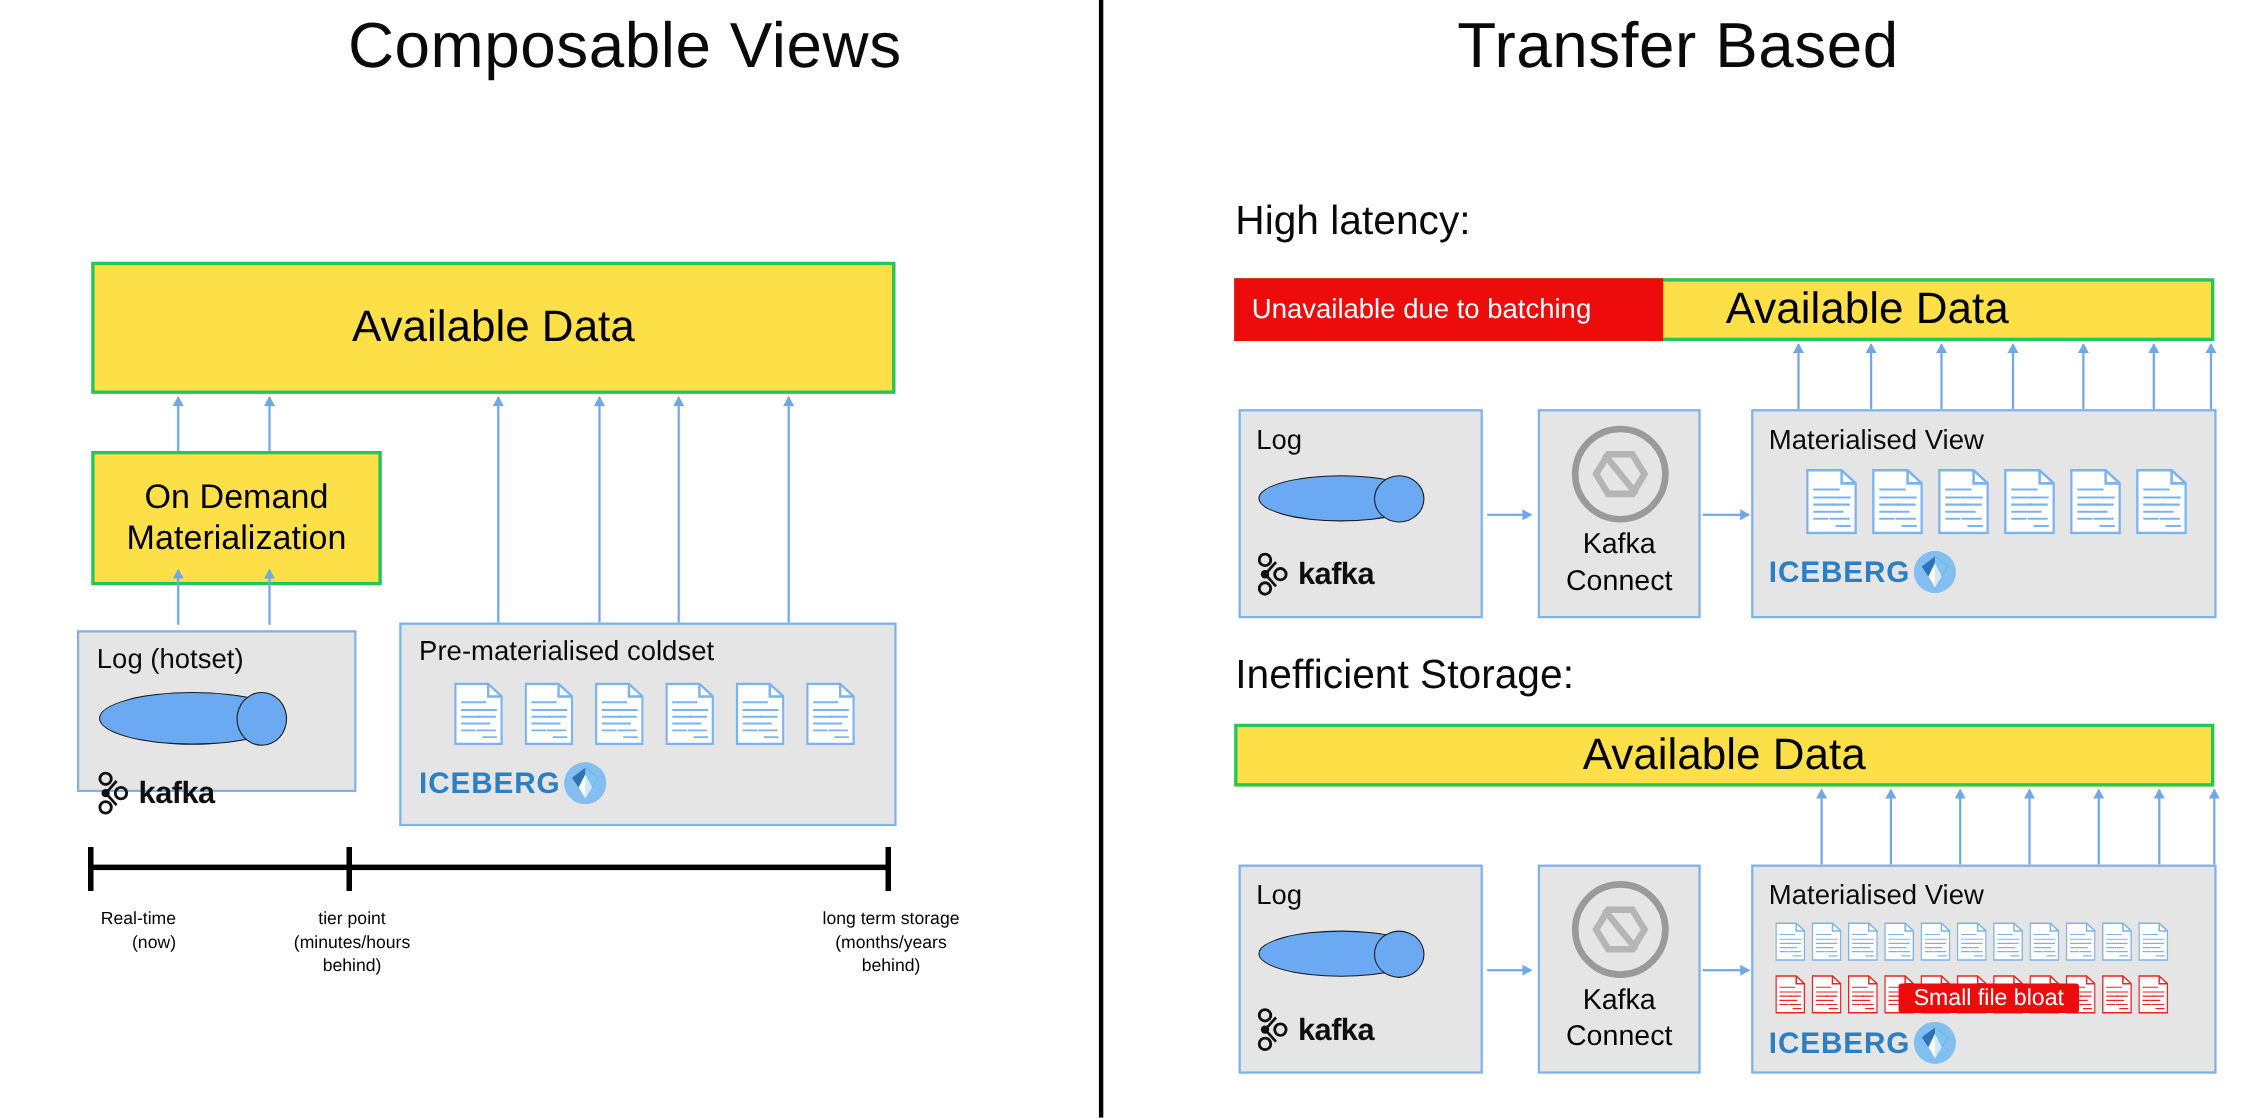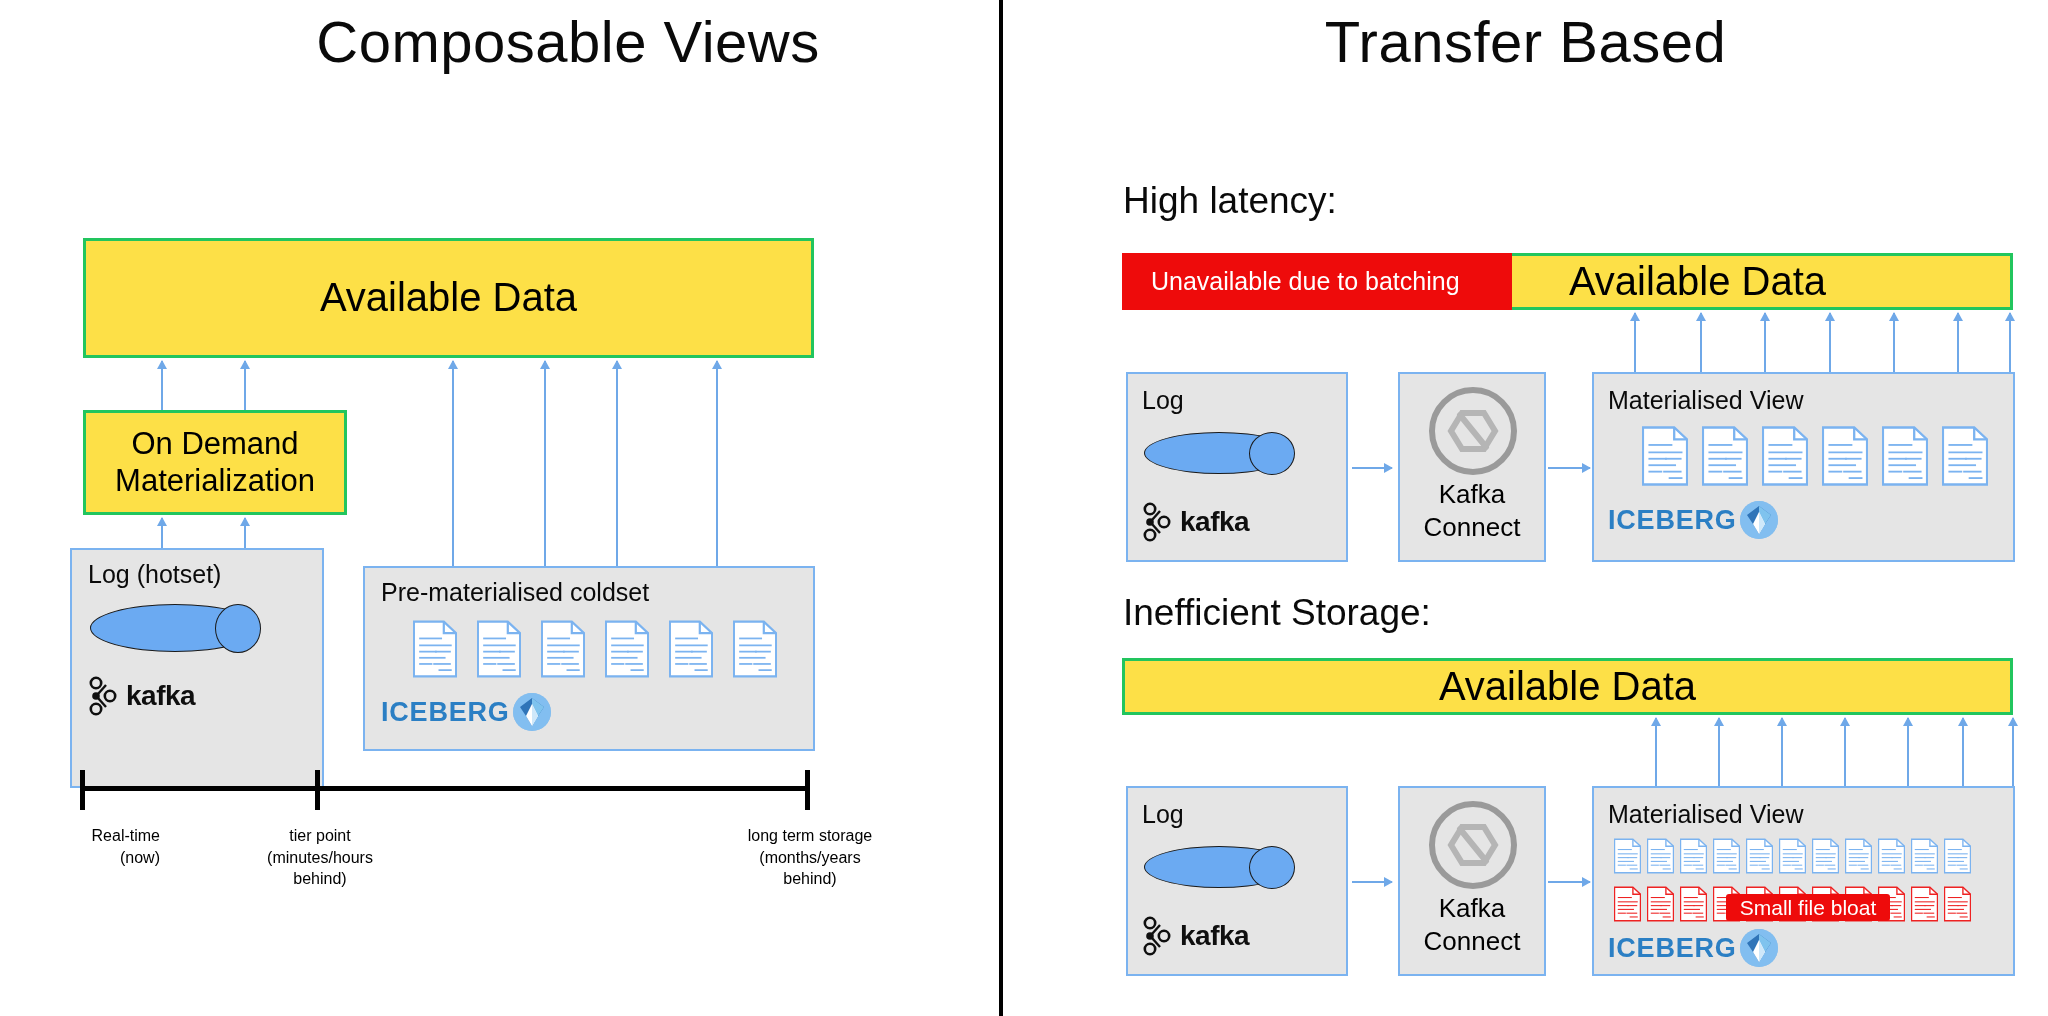--- a/index.html
+++ b/index.html
@@ -152,21 +152,21 @@
     display: flex;
   }
 
   
   .red-banner {
     position: absolute;
     background: #EE0B0B;
     color: #ffffff;
     display: flex;
     align-items: center;
-    padding-left: 29px;
+    padding-left: 16px;
     font-size: 25px;
     box-sizing: border-box;
   }
   .red-badge {
     position: absolute;
     background: #EE0B0B;
     color: #ffffff;
     display: flex;
     align-items: center;
     justify-content: center;
@@ -222,29 +222,29 @@
   </div>
 
   <div class="arrow" style="left:161px; top:361px; height:52px;"></div>
   <div class="arrow" style="left:244px; top:361px; height:52px;"></div>
 
   <div class="arrow" style="left:452px; top:361px; height:206px;"></div>
   <div class="arrow" style="left:544px; top:361px; height:206px;"></div>
   <div class="arrow" style="left:616px; top:361px; height:206px;"></div>
   <div class="arrow" style="left:716px; top:361px; height:206px;"></div>
 
-  <div class="box-orange" style="left:83px; top:410px; width:264px; height:105px;">
+  <div class="box-orange" style="left:83px; top:410px; width:264px; height:122px;">
     <div class="ctr-text" style="font-size:31px; white-space:pre-line;">On Demand
 Materialization</div>
   </div>
 
   <div class="arrow" style="left:161px; top:518px; height:50px;"></div>
   <div class="arrow" style="left:244px; top:518px; height:50px;"></div>
 
-  <div class="box-blue" style="left:70px; top:548px; width:254px; height:240px;padding-left:42px;">
+  <div class="box-blue" style="left:70px; top:573px; width:254px; height:147px;padding-left:42px;">
     <div class="box-label" style="left:16px; top:10px;">Log (hotset)</div>
     <div class="cyl" style="left:18px; top:54px; width:170px; height:48px;"></div>
     <div class="kafka-logo" style="left:16px; top:126px;">
       <svg width="32" height="40" viewBox="0 0 32 40">
         <circle cx="8" cy="7" r="5.2" fill="none" stroke="#0f0f0f" stroke-width="2.6"></circle>
         <circle cx="8" cy="33" r="5.2" fill="none" stroke="#0f0f0f" stroke-width="2.6"></circle>
         <circle cx="22" cy="20" r="5.2" fill="none" stroke="#0f0f0f" stroke-width="2.6"></circle>
         <circle cx="8" cy="20" r="3.8" fill="#0f0f0f"></circle>
         <line x1="10" y1="18" x2="18" y2="9" stroke="#0f0f0f" stroke-width="2.4"></line>
         <line x1="10" y1="22" x2="18" y2="31" stroke="#0f0f0f" stroke-width="2.4"></line>

